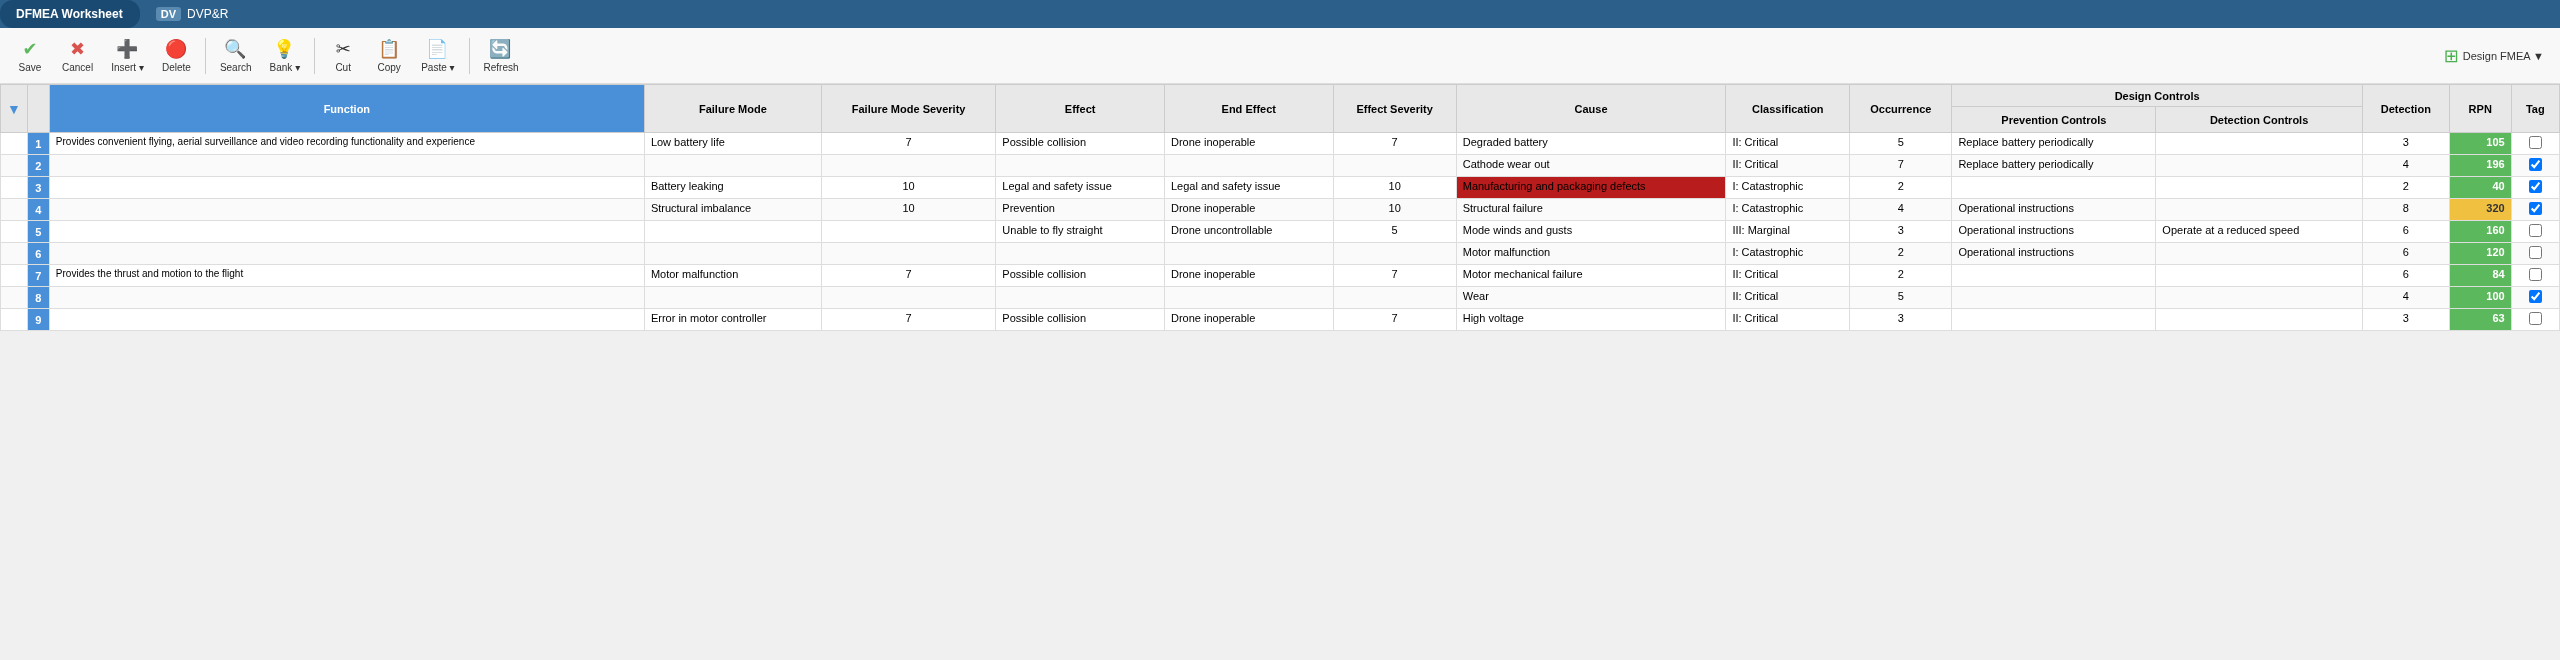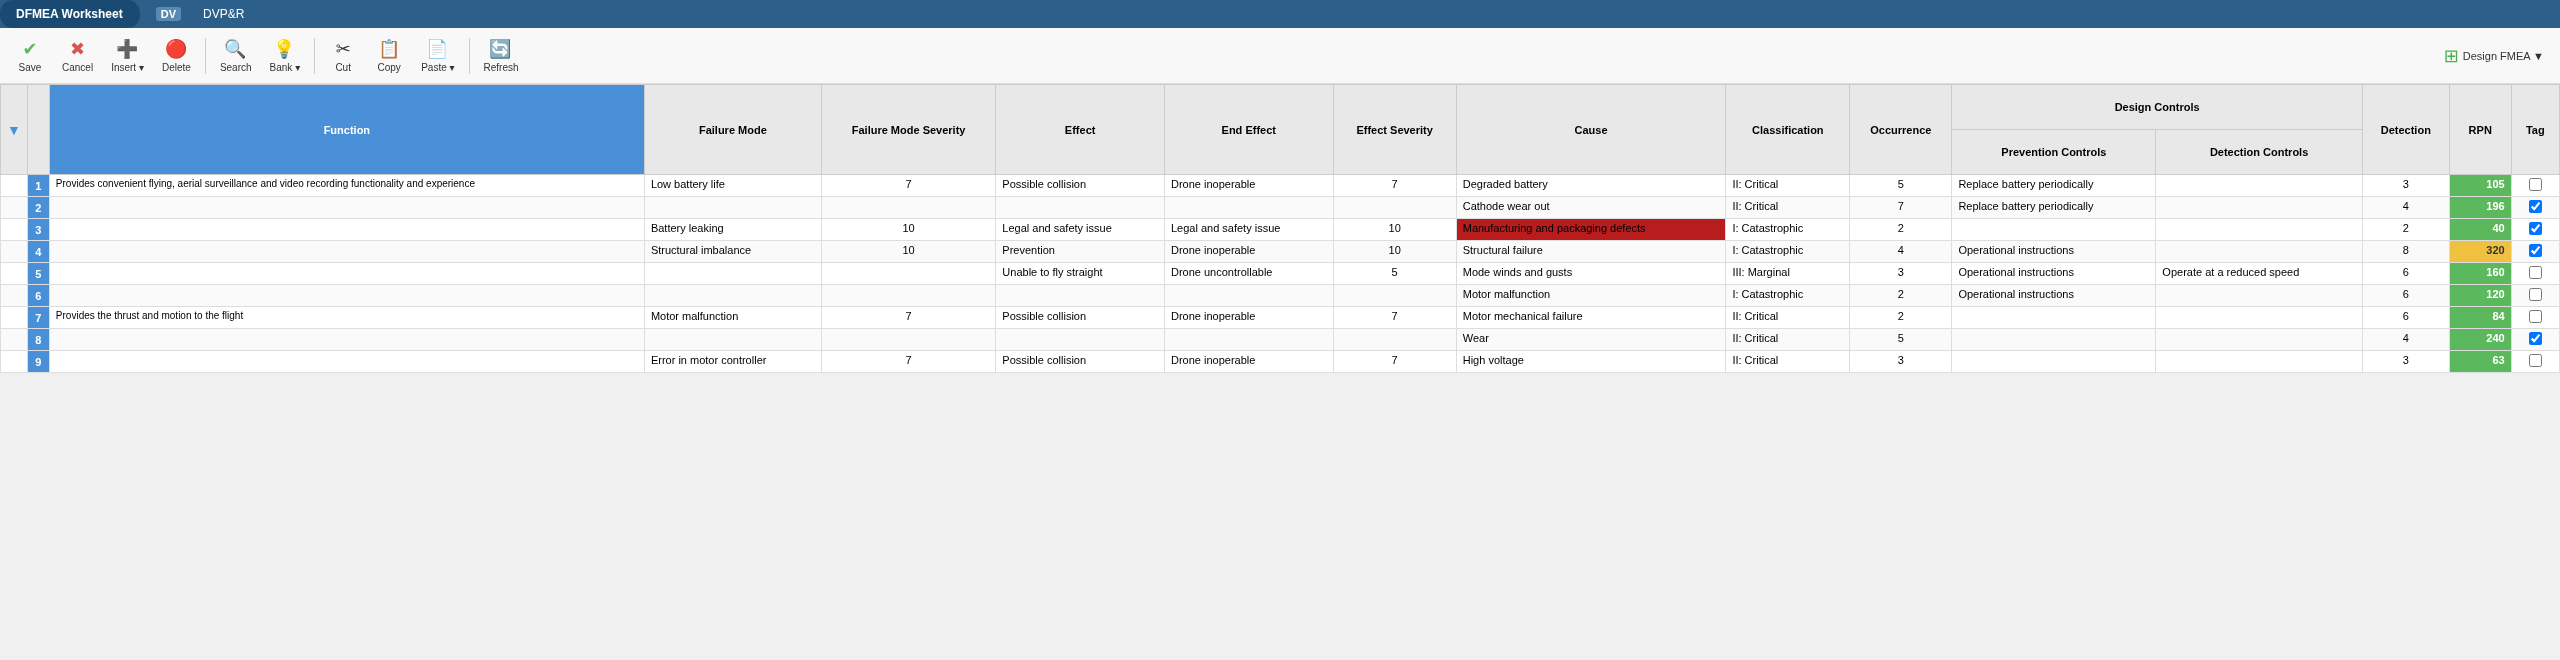--- a/index.html
+++ b/index.html
@@ -27,21 +27,20 @@
     .title-tab.active {
       background: #1a4a72;
     }
     .dvp-tab {
       display: flex;
       align-items: center;
       padding: 0 16px;
       height: 100%;
       color: white;
       font-size: 12px;
-      gap: 16px;
     }
     .dvp-badge {
       background: #5a8ab0;
       color: white;
       font-weight: bold;
       font-size: 11px;
       padding: 1px 5px;
       border-radius: 3px;
       margin-right: 6px;
     }
@@ -94,21 +93,21 @@
       background: white;
     }
     table {
       border-collapse: collapse;
       width: 100%;
       font-size: 11px;
     }
     thead th {
       background: #e8e8e8;
       border: 1px solid #ccc;
-      padding: 16px 6px;
+      padding: 4px 6px;
       text-align: center;
       font-weight: bold;
       white-space: nowrap;
       position: relative;
     }
     thead th.blue-header {
       background: #4a90d9;
       color: white;
       margin-left: 34px;
     }
@@ -372,21 +371,21 @@
     <td style="background:#fafafa; text-align:center;"></td>
     <td style="background:#fafafa;"></td>
     <td style="background:#fafafa;"></td>
     <td style="background:#fafafa; text-align:center;"></td>
     <td style="background:#fafafa;">Wear</td>
     <td style="background:#fafafa;">II: Critical</td>
     <td style="background:#fafafa; text-align:center;">5</td>
     <td style="background:#fafafa;"></td>
     <td style="background:#fafafa;"></td>
     <td style="background:#fafafa; text-align:center;">4</td>
-    <td class="rpn-green">240</td>
+    <td class="rpn-green">100</td>
     <td class="checkbox-cell" style="background:#fafafa;"><input type="checkbox" checked="" style=""></td>
   </tr>
         <tr>
     <td class="filter-icon" style="background:white;"></td>
     <td class="num-cell">9</td>
     <td style="background:white; font-size:10px;"></td>
     <td style="background:white;">Error in motor controller</td>
     <td style="background:white; text-align:center;">7</td>
     <td style="background:white;">Possible collision</td>
     <td style="background:white;">Drone inoperable</td>

